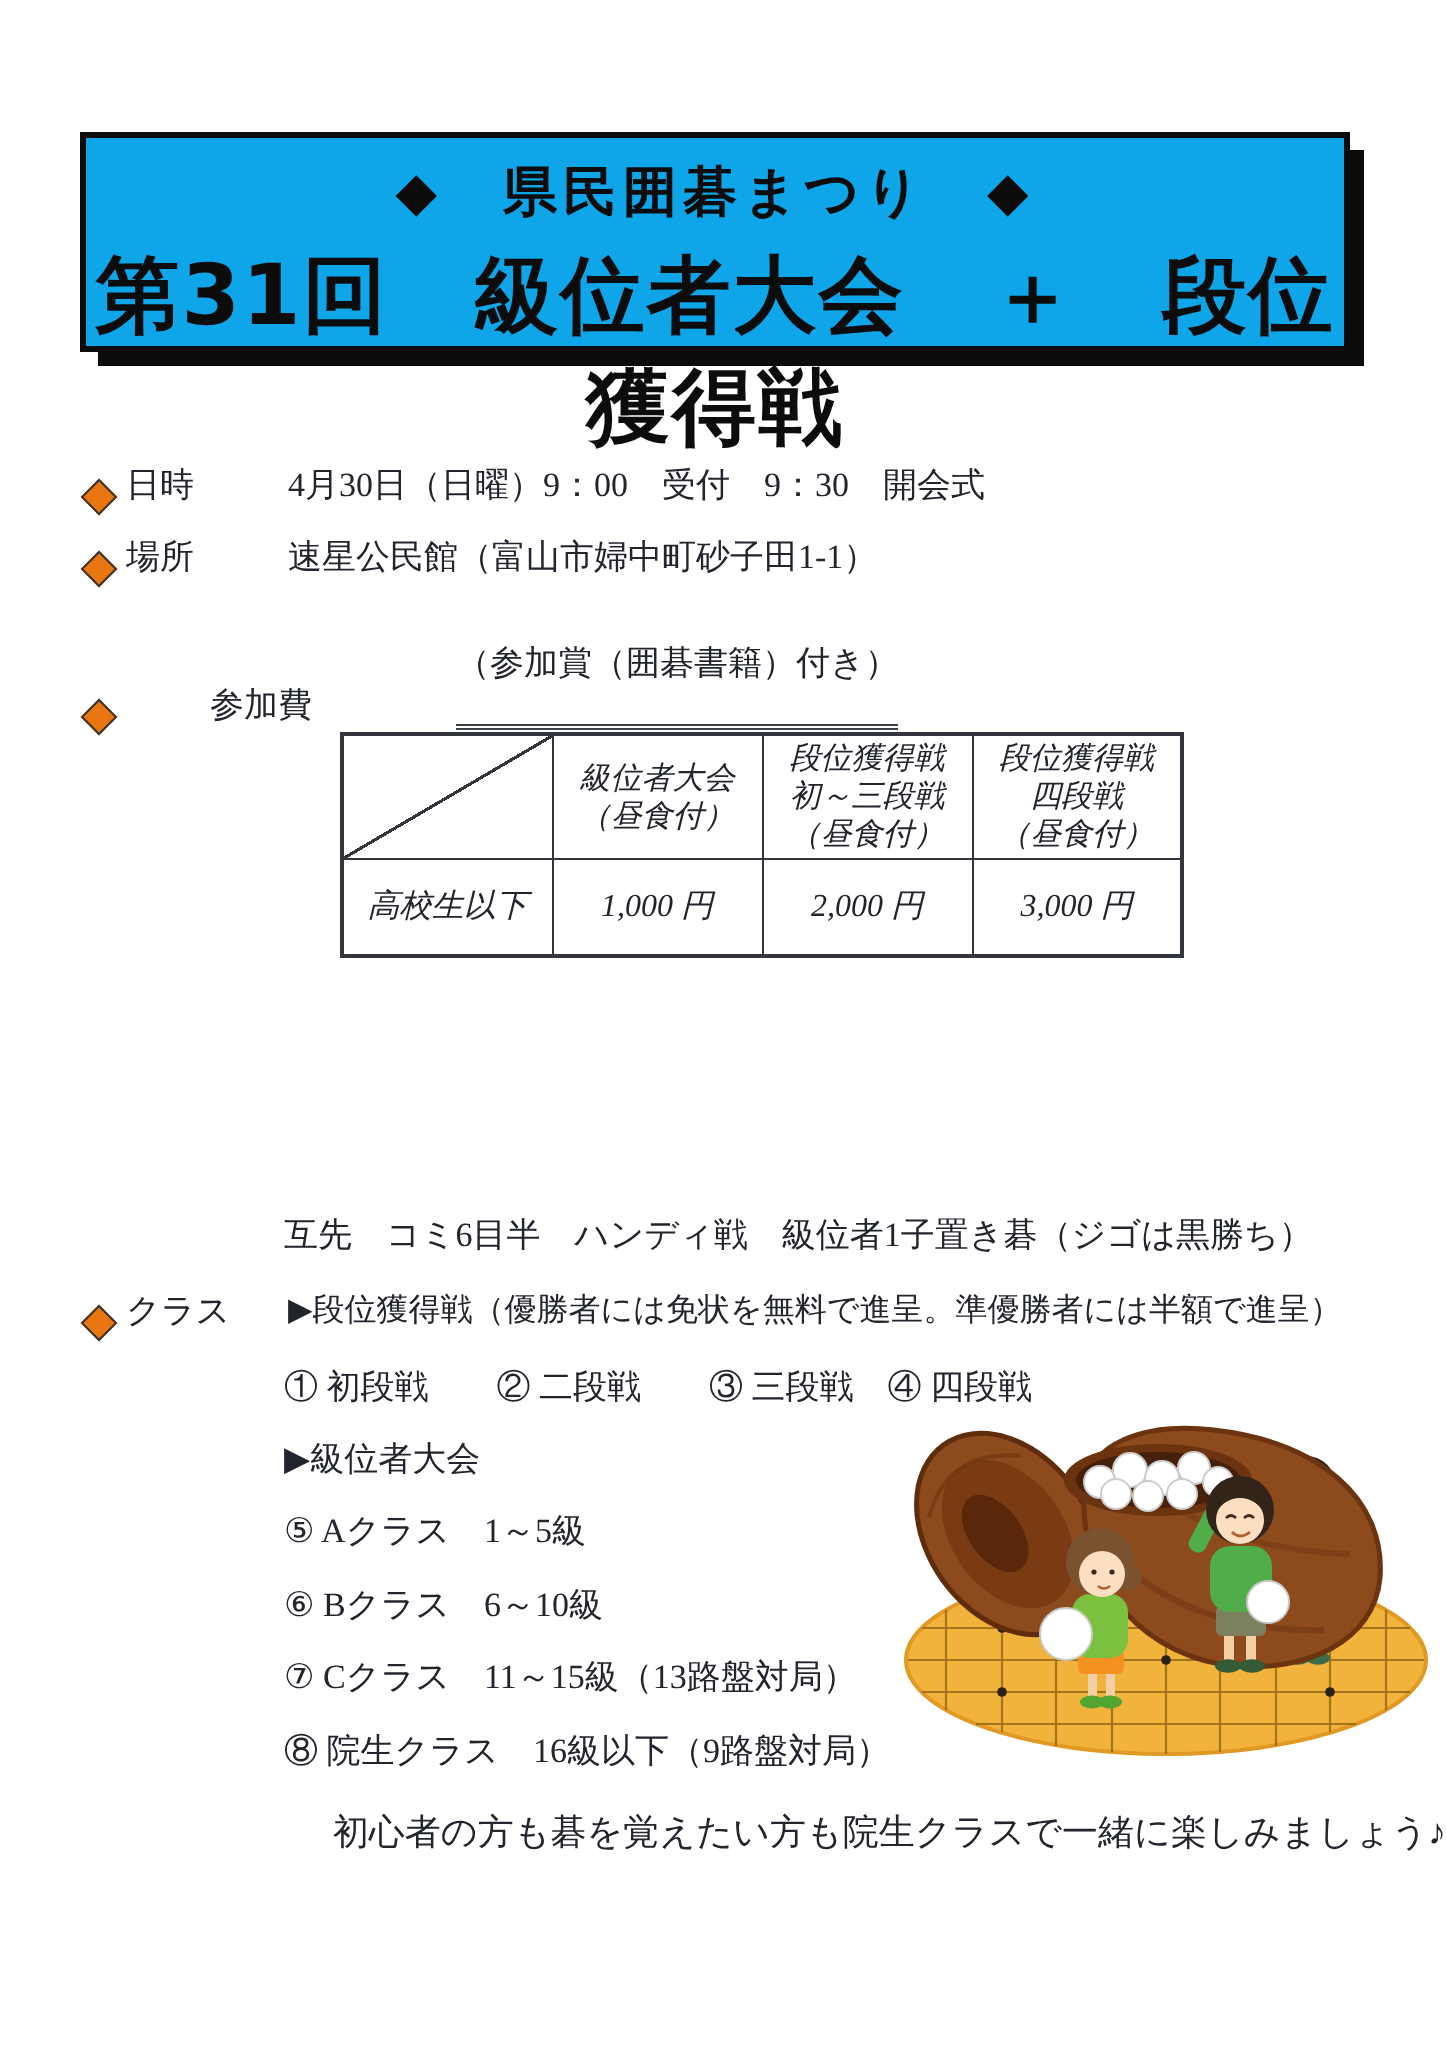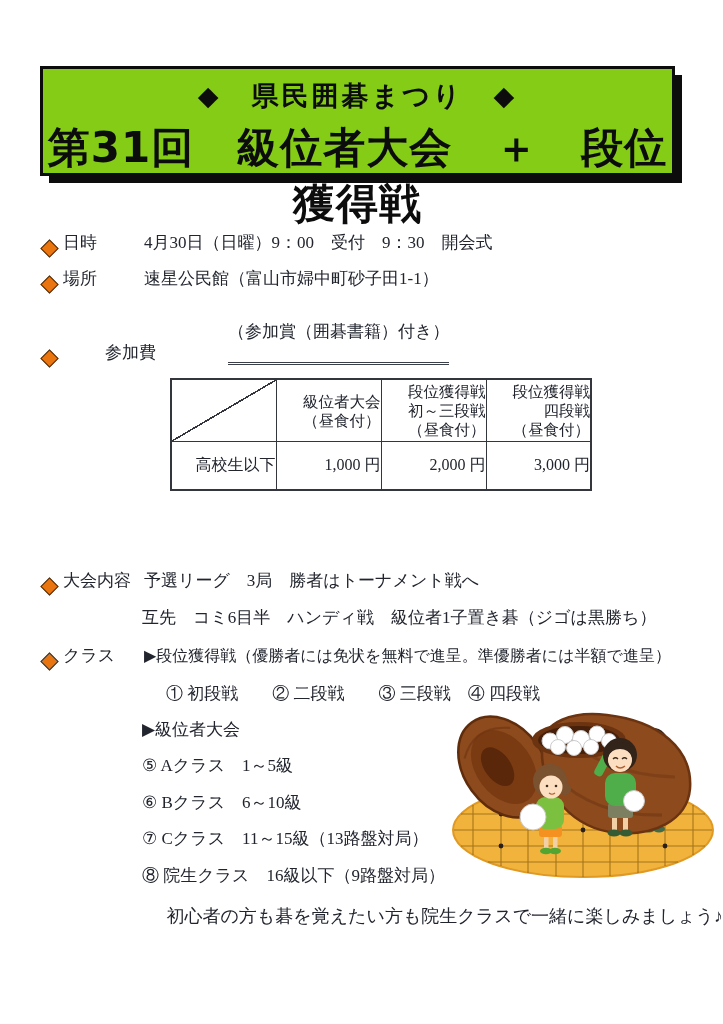--- a/index.html
+++ b/index.html
@@ -5,45 +5,46 @@
   html,body { margin:0; padding:0; background:#e9e9e9; }
   .page {
     position:relative; width:723px; height:1024px; margin:0 auto;
     background:#ffffff; overflow:hidden;
     font-family:"Liberation Serif","DejaVu Serif",serif;
     color:#22252e;
   }
   
   .banner {
     position:absolute; left:40px; top:66px; width:635px; height:110px;
-    box-sizing:border-box; border:3px solid #0c0c0c; background:#84cc16;
+    box-sizing:border-box; border:3px solid #0c0c0c; background:#0ea5e9;
     box-shadow:8px 8px 0 -1px #0c0c0c;
     text-align:center;
     font-family:"DejaVu Sans","Liberation Sans",sans-serif;
     font-weight:900; color:#0c0c0c;
   }
   .banner .l1 { margin-top:9px;  font-size:27px; letter-spacing:3px; }
   .banner .l2 { margin-top:6px;  font-size:42px; letter-spacing:1px; }
   
   .row { position:absolute; left:42px; display:flex; align-items:flex-end;
          font-size:17px; line-height:24px; white-space:nowrap; }
   .diamond { flex:none; width:11px; height:11px; margin:6px 7px 0 1px;
              background:#e8750f; border:1.5px solid #3a352e;
              transform:rotate(45deg); }
   .rlabel { flex:none; width:81px; }
   .plain { position:absolute; left:142px; font-size:17px; line-height:24px;
            white-space:nowrap; }
   .uline { border-bottom:3px double #3a3f4a; padding-bottom:18px; }
   .small { font-size:16px; }
   
   table.fees {
-    position:absolute; left:170px; top:378px;
+    position:absolute; left:170px; top:366px;
     border-collapse:collapse; table-layout:fixed;
-    font-size:15.5px; text-align:right; color:#22252e;
+    font-size:15.5px; text-align:center; color:#22252e;
     border:2px solid #33363d;
+    font-style:italic;
   }
   table.fees td { border:1px solid #33363d; padding:0; }
   table.fees col { width:105px; }
   table.fees tr.hdr td { height:61px; line-height:19px; white-space:pre-line; }
   table.fees tr.body td { height:47px; font-size:16px; }
   td.diag {
     background:linear-gradient(to bottom right,
       transparent calc(50% - 0.8px),
       #33363d calc(50% - 0.8px),
       #33363d calc(50% + 0.8px),
@@ -104,33 +105,28 @@
     </tr>
     <tr class="body">
       <td>高校生以下</td>
       <td>1,000 円</td>
       <td>2,000 円</td>
       <td>3,000 円</td>
     </tr>
   </tbody>
     </table>
 
-  <div class="row" style="top:569px;">
-    <span class="diamond"></span>
-    <span class="rlabel">大会内容</span>
-    <span>予選リーグ　3局　勝者はトーナメント戦へ</span>
-  </div>
   <div class="plain" style="top:606px;">互先　コミ6目半　ハンディ戦　級位者1子置き碁（ジゴは黒勝ち）</div>
 
   <div class="row" style="top:644px;">
     <span class="diamond"></span>
     <span class="rlabel">クラス</span>
     <span class="small">▶段位獲得戦（優勝者には免状を無料で進呈。準優勝者には半額で進呈）</span>
   </div>
-  <div class="plain" style="top:682px;margin-left:24px;">① 初段戦　　② 二段戦　　③ 三段戦　④ 四段戦</div>
+  <div class="plain" style="top:682px;">① 初段戦　　② 二段戦　　③ 三段戦　④ 四段戦</div>
   <div class="plain" style="top:718px;">▶級位者大会</div>
   <div class="plain" style="top:754px;">⑤ Aクラス　1～5級</div>
   <div class="plain" style="top:791px;">⑥ Bクラス　6～10級</div>
   <div class="plain" style="top:827px;">⑦ Cクラス　11～15級（13路盤対局）</div>
   <div class="plain" style="top:864px;">⑧ 院生クラス　16級以下（9路盤対局）</div>
 
   <div class="footer">初心者の方も碁を覚えたい方も院生クラスで一緒に楽しみましょう♪</div>
 
   <svg class="illus" width="272" height="185" viewBox="0 0 272 185">
 

